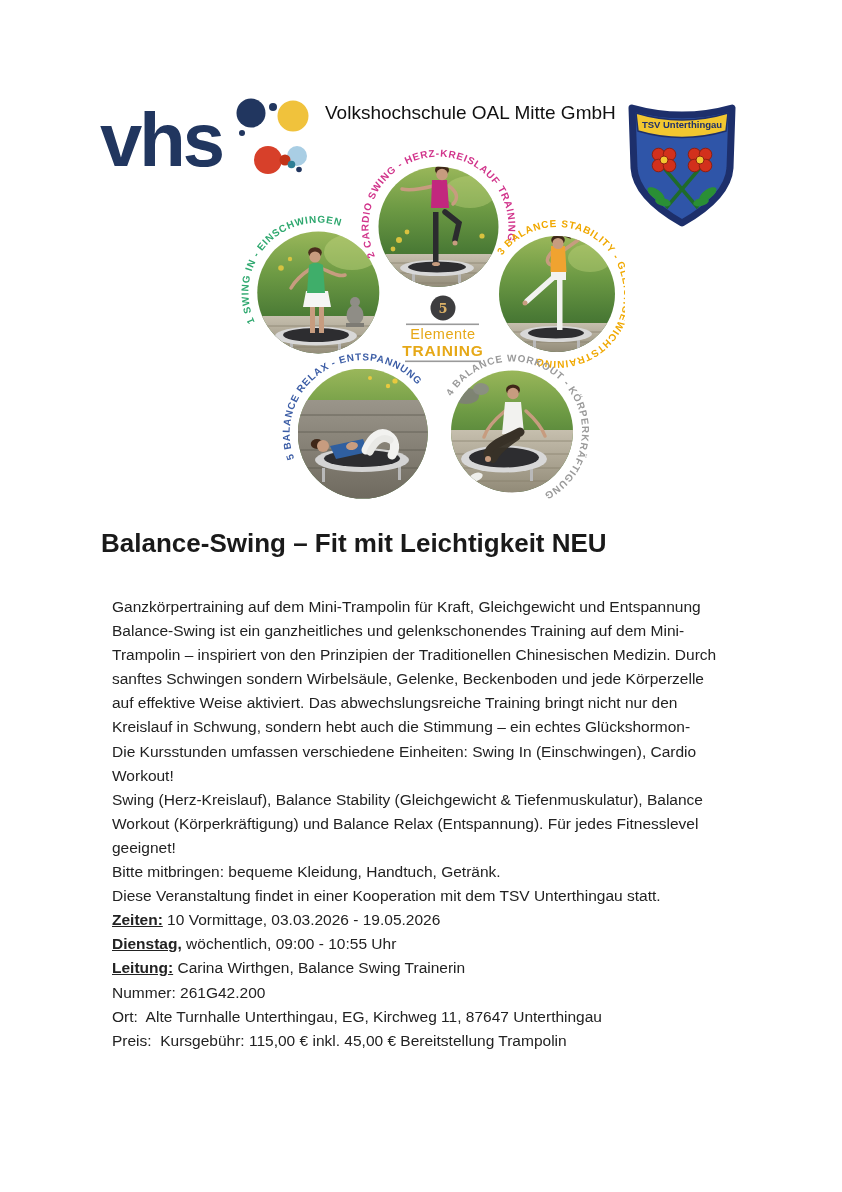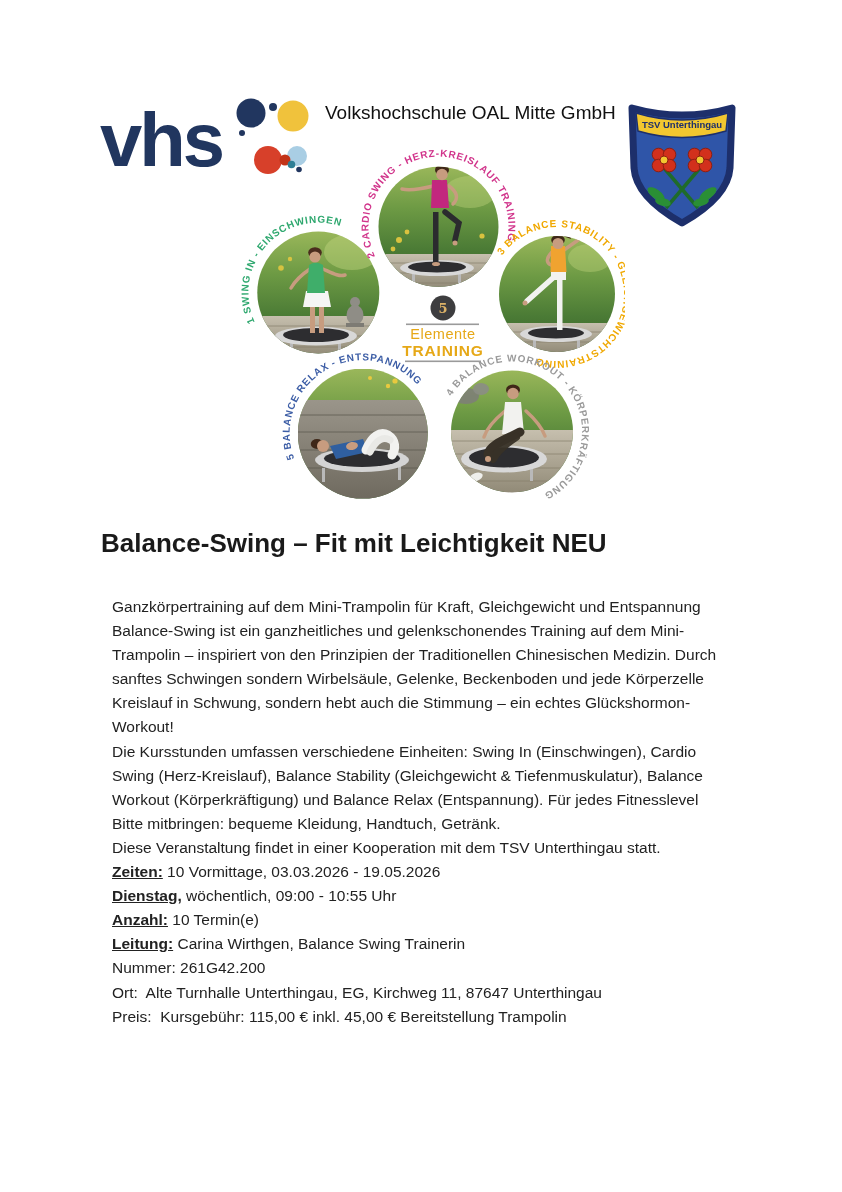--- a/index.html
+++ b/index.html
@@ -281,28 +281,29 @@
   </g>
 </svg>
 
 <h1 class="title">Balance-Swing – Fit mit Leichtigkeit NEU</h1>
 
 <div class="textblock">
   <div>Ganzkörpertraining auf dem Mini-Trampolin für Kraft, Gleichgewicht und Entspannung</div>
   <div>Balance-Swing ist ein ganzheitliches und gelenkschonendes Training auf dem Mini-</div>
   <div>Trampolin – inspiriert von den Prinzipien der Traditionellen Chinesischen Medizin. Durch</div>
   <div>sanftes Schwingen sondern Wirbelsäule, Gelenke, Beckenboden und jede Körperzelle</div>
+  <div>auf effektive Weise aktiviert. Das abwechslungsreiche Training bringt nicht nur den</div>
   <div>Kreislauf in Schwung, sondern hebt auch die Stimmung – ein echtes Glückshormon-</div>
+  <div>Die Kursstunden umfassen verschiedene Einheiten: Swing In (Einschwingen), Cardio</div>
   <div>Workout!</div>
-  <div>Die Kursstunden umfassen verschiedene Einheiten: Swing In (Einschwingen), Cardio</div>
   <div>Swing (Herz-Kreislauf), Balance Stability (Gleichgewicht &amp; Tiefenmuskulatur), Balance</div>
   <div>Workout (Körperkräftigung) und Balance Relax (Entspannung). Für jedes Fitnesslevel</div>
+  <div>geeignet!</div>
   <div>Bitte mitbringen: bequeme Kleidung, Handtuch, Getränk.</div>
   <div>Diese Veranstaltung findet in einer Kooperation mit dem TSV Unterthingau statt.</div>
 
   <div><span class="dl b">Zeiten:</span><span> 10 Vormittage, 03.03.2026 - 19.05.2026</span></div>
   <div><span class="dl b">Dienstag,</span><span> wöchentlich, 09:00 - 10:55 Uhr</span></div>
-  <div><span class="dl b">Anzahl:</span><span> 10 Termin(e)</span></div>
   <div><span class="dl b">Leitung:</span><span> Carina Wirthgen, Balance Swing Trainerin</span></div>
   <div><span class="dl">Nummer:</span><span> 261G42.200</span></div>
   <div><span class="dl">Ort:</span><span>  Alte Turnhalle Unterthingau, EG, Kirchweg 11, 87647 Unterthingau</span></div>
   <div><span class="dl">Preis:</span><span>  Kursgebühr: 115,00 € inkl. 45,00 € Bereitstellung Trampolin</span></div>
 </div>
 
 </body></html>

